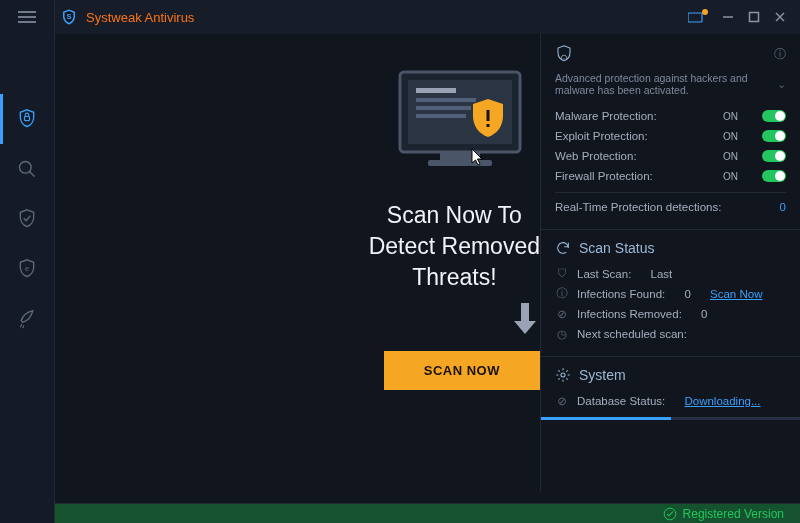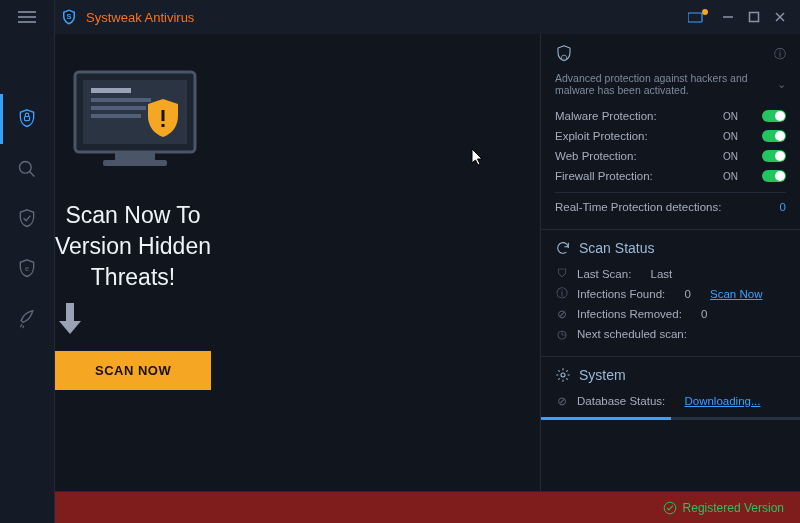--- a/index.html
+++ b/index.html
@@ -16,21 +16,21 @@
 
 
 .sidebar { position: absolute; left: 0; top: 0; bottom: 0; width: 55px; background: #151b26; border-right: 1px solid #222a38; }
 .side-item { height: 50px; display: flex; align-items: center; justify-content: center; color: #606a7b; cursor: pointer; }
 .side-item.active { color: #3aa0ff; }
 .side-item.active::before { content:""; position:absolute; left:0; width:3px; height:50px; background:#3aa0ff; }
 .hamburger { height:34px; color:#8a94a7; }
 
 
 .main { position: absolute; left: 55px; right: 0; top: 34px; bottom: 32px; display: flex; }
-.center { flex: 1; display: flex; flex-direction: column; align-items: flex-start; padding-top: 30px; }
+.center { flex: 1; display: flex; flex-direction: column; align-items: flex-end; padding-top: 30px; }
 .headline { font-size: 23px; color: #f0f3f8; text-align: center; line-height: 1.35; margin-top: 6px; font-weight: 400; }
 .arrow { margin-top: 8px; color: #9aa3b5; }
 .scan-btn { margin-top: 14px; background: #f5a623; color: #1a120a; font-size: 13px; font-weight: 600; padding: 12px 40px; border: none; cursor: pointer; letter-spacing: .5px; }
 
 
 .panel { width: 260px; border-left: 1px solid #222a38; display:flex; flex-direction:column; }
 .sec { border-bottom: 1px solid #222a38; padding: 10px 14px 12px; font-size: 11.5px; color: #a6aebd; }
 .sec-title { display: flex; align-items: center; gap: 8px; color: #9bb9d6; font-size: 14px; margin-bottom: 8px; }
 .sec-title .help { margin-left: auto; color: #5c6578; font-size: 12px; }
 .sub-note { font-size: 10.5px; color: #7f8a9c; margin-bottom: 10px; display:flex; align-items:center; gap:12px; }
@@ -39,21 +39,21 @@
 .toggle .pill { width: 24px; height: 12px; background: #22c55e; border-radius: 6px; position: relative; }
 .toggle .pill::after { content:""; position:absolute; right:1px; top:1px; width:10px; height:10px; background:#fff; border-radius:50%; }
 .stat-row { display:flex; align-items:center; gap:8px; padding:3px 0; }
 .stat-row .ico { width:14px; text-align:center; color:#5c6578; }
 .link { color: #3aa0ff; text-decoration: underline; cursor: pointer; }
 .count { color: #3aa0ff; }
 .progress { height:3px; background:#273042; margin:6px -14px -12px; position:relative; }
 .progress::after { content:""; position:absolute; left:0; top:0; height:100%; width:50%; background:#3aa0ff; }
 
 
-.status-bar { position:absolute; bottom:0; left:55px; right:0; height:32px; display:flex; align-items:center; justify-content:flex-end; padding:0 16px; font-size:12px; color:#22c55e; gap:6px; border-top:1px solid #222a38; background:#7f1d1d; }
+.status-bar { position:absolute; bottom:0; left:55px; right:0; height:20px; display:flex; align-items:center; justify-content:flex-end; padding:0 16px; font-size:12px; color:#22c55e; gap:6px; border-top:1px solid #222a38; background:#14532d; }
 
 .cursor { position:absolute; left:471px; top:148px; pointer-events:none; }
 
 svg { display:block; }
 </style>
 </head>
 <body>
 
 <div class="title-bar">
   <span class="brand-icon">
@@ -141,21 +141,21 @@
       <rect x="36" y="42" width="55" height="4" fill="#506078"></rect>
       <rect x="36" y="50" width="50" height="4" fill="#506078"></rect>
       <rect x="60" y="88" width="40" height="8" fill="#4a5568"></rect>
       <rect x="48" y="96" width="64" height="6" rx="2" fill="#4a5568"></rect>
       <path d="M108 35 l15 5 v12 c0 10-6 18-15 21 c-9-3-15-11-15-21 v-12 l15-5z" fill="#f5a623"></path>
       <rect x="106.5" y="46" width="3" height="11" fill="#1a120a"></rect>
       <rect x="106.5" y="60" width="3" height="3" fill="#1a120a"></rect>
     </svg>
     <div class="headline">
       <span>Scan Now To</span><br>
-      <span>Version Hidden</span><br>
+      <span>Detect Removed</span><br>
       <span>Threats!</span>
     </div>
     <div class="arrow">
       <svg width="30" height="36" viewBox="0 0 30 36">
           <rect x="11" y="2" width="8" height="18" fill="currentColor"></rect>
           <path d="M4 20 h22 l-11 13z" fill="currentColor"></path>
         </svg>
     </div>
     <button class="scan-btn">SCAN NOW</button>
   </div>

